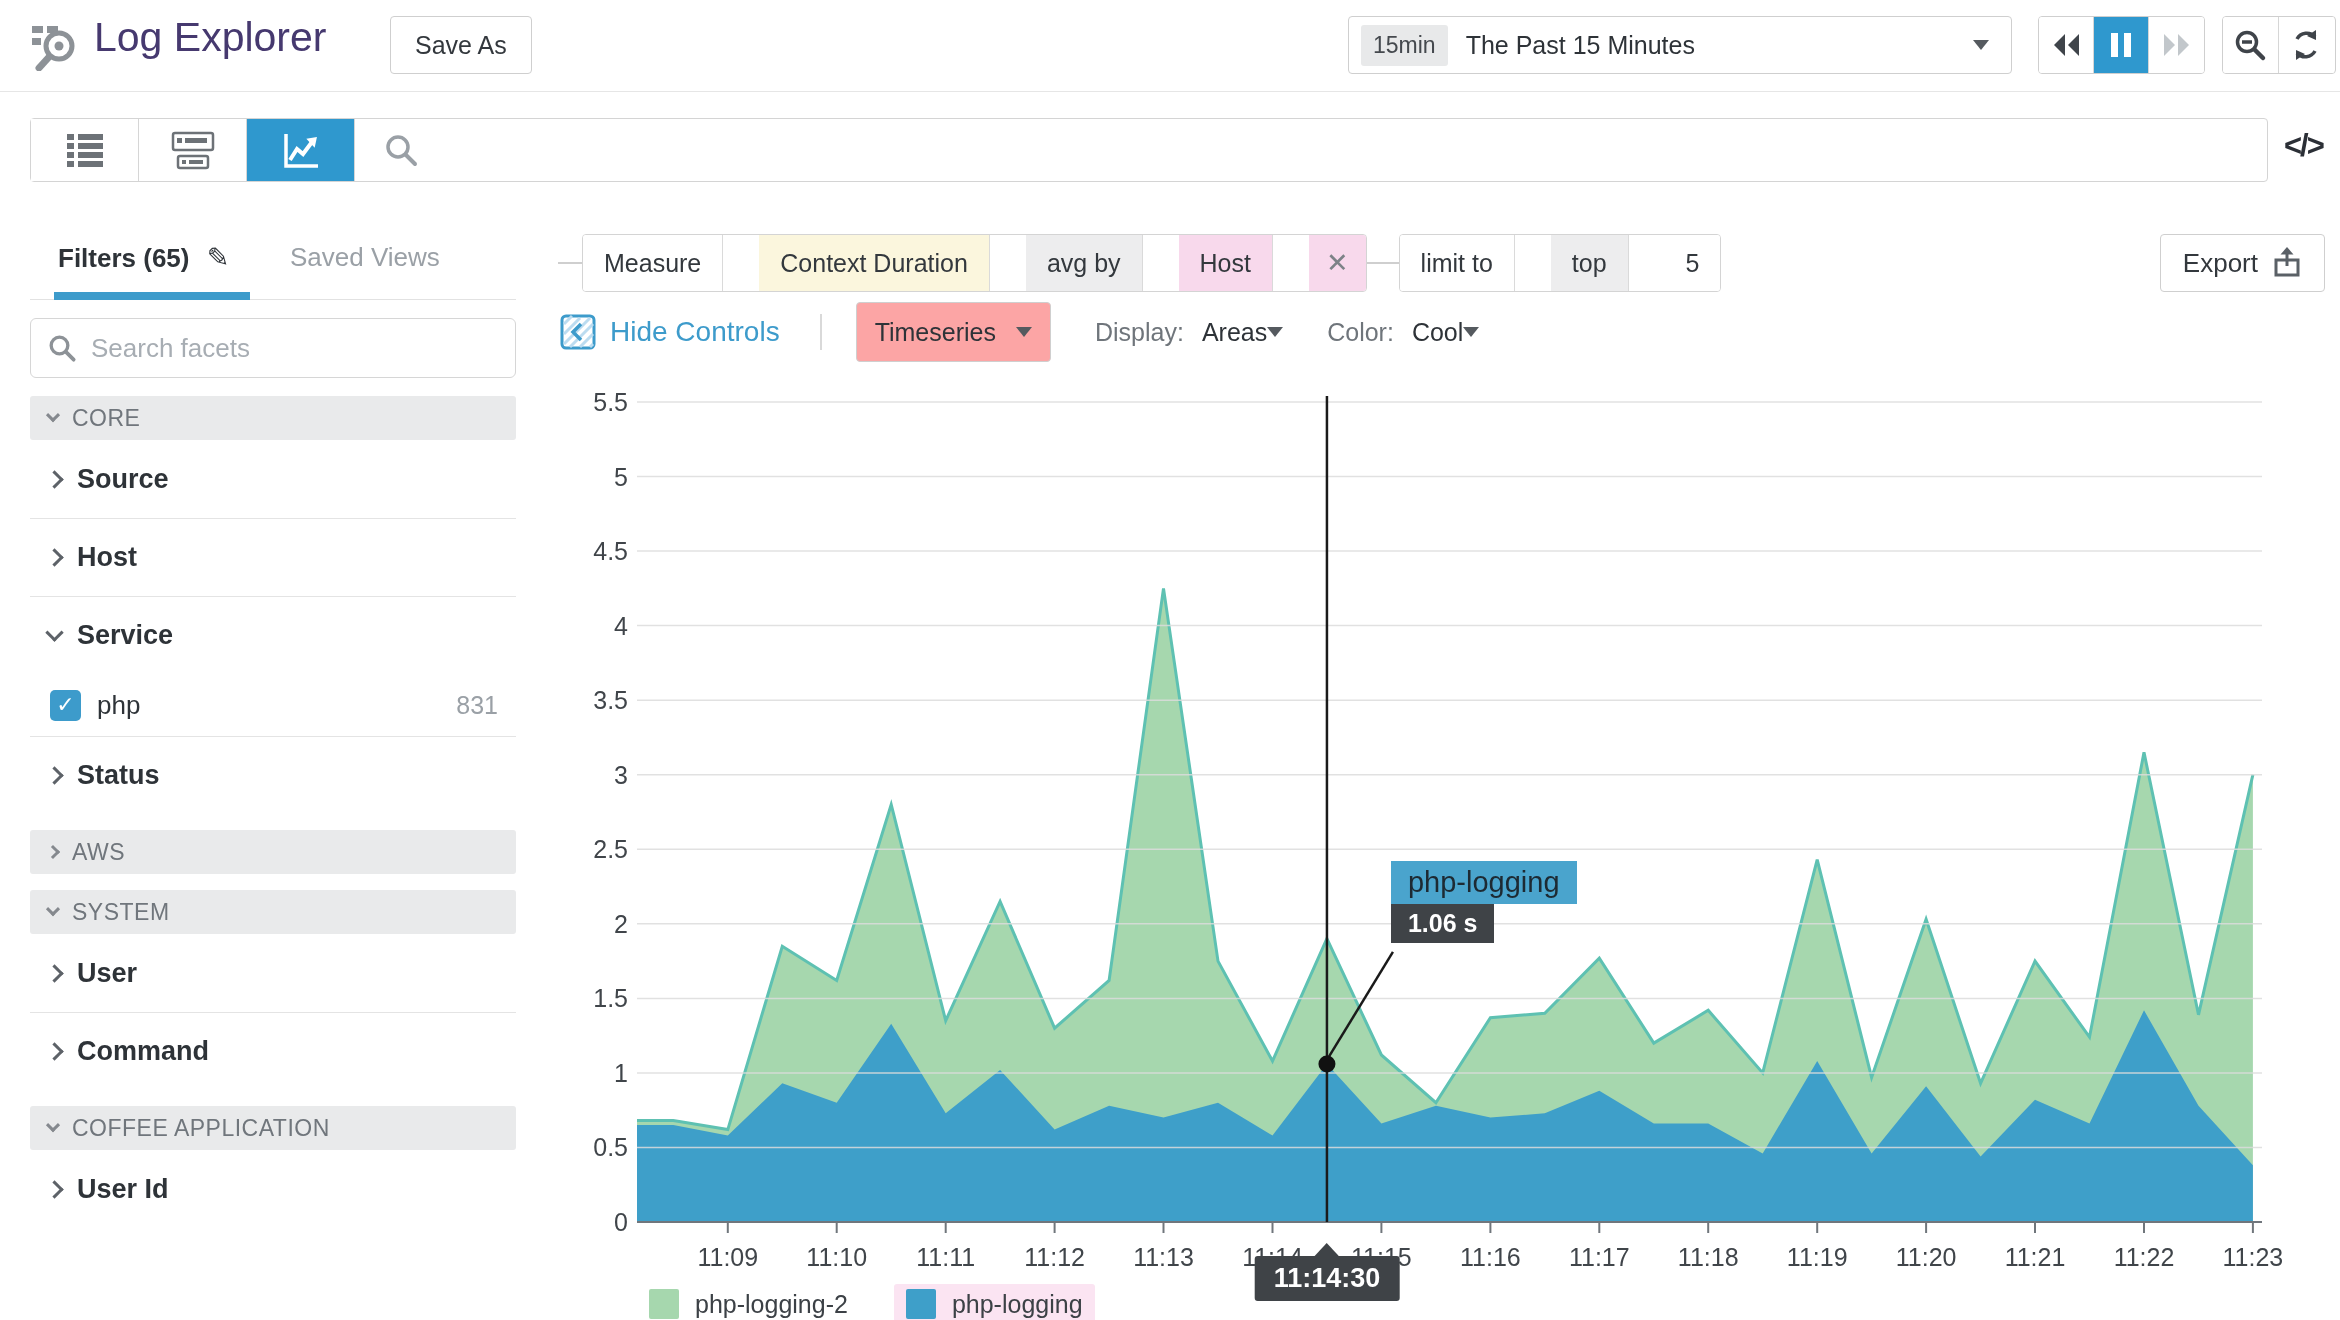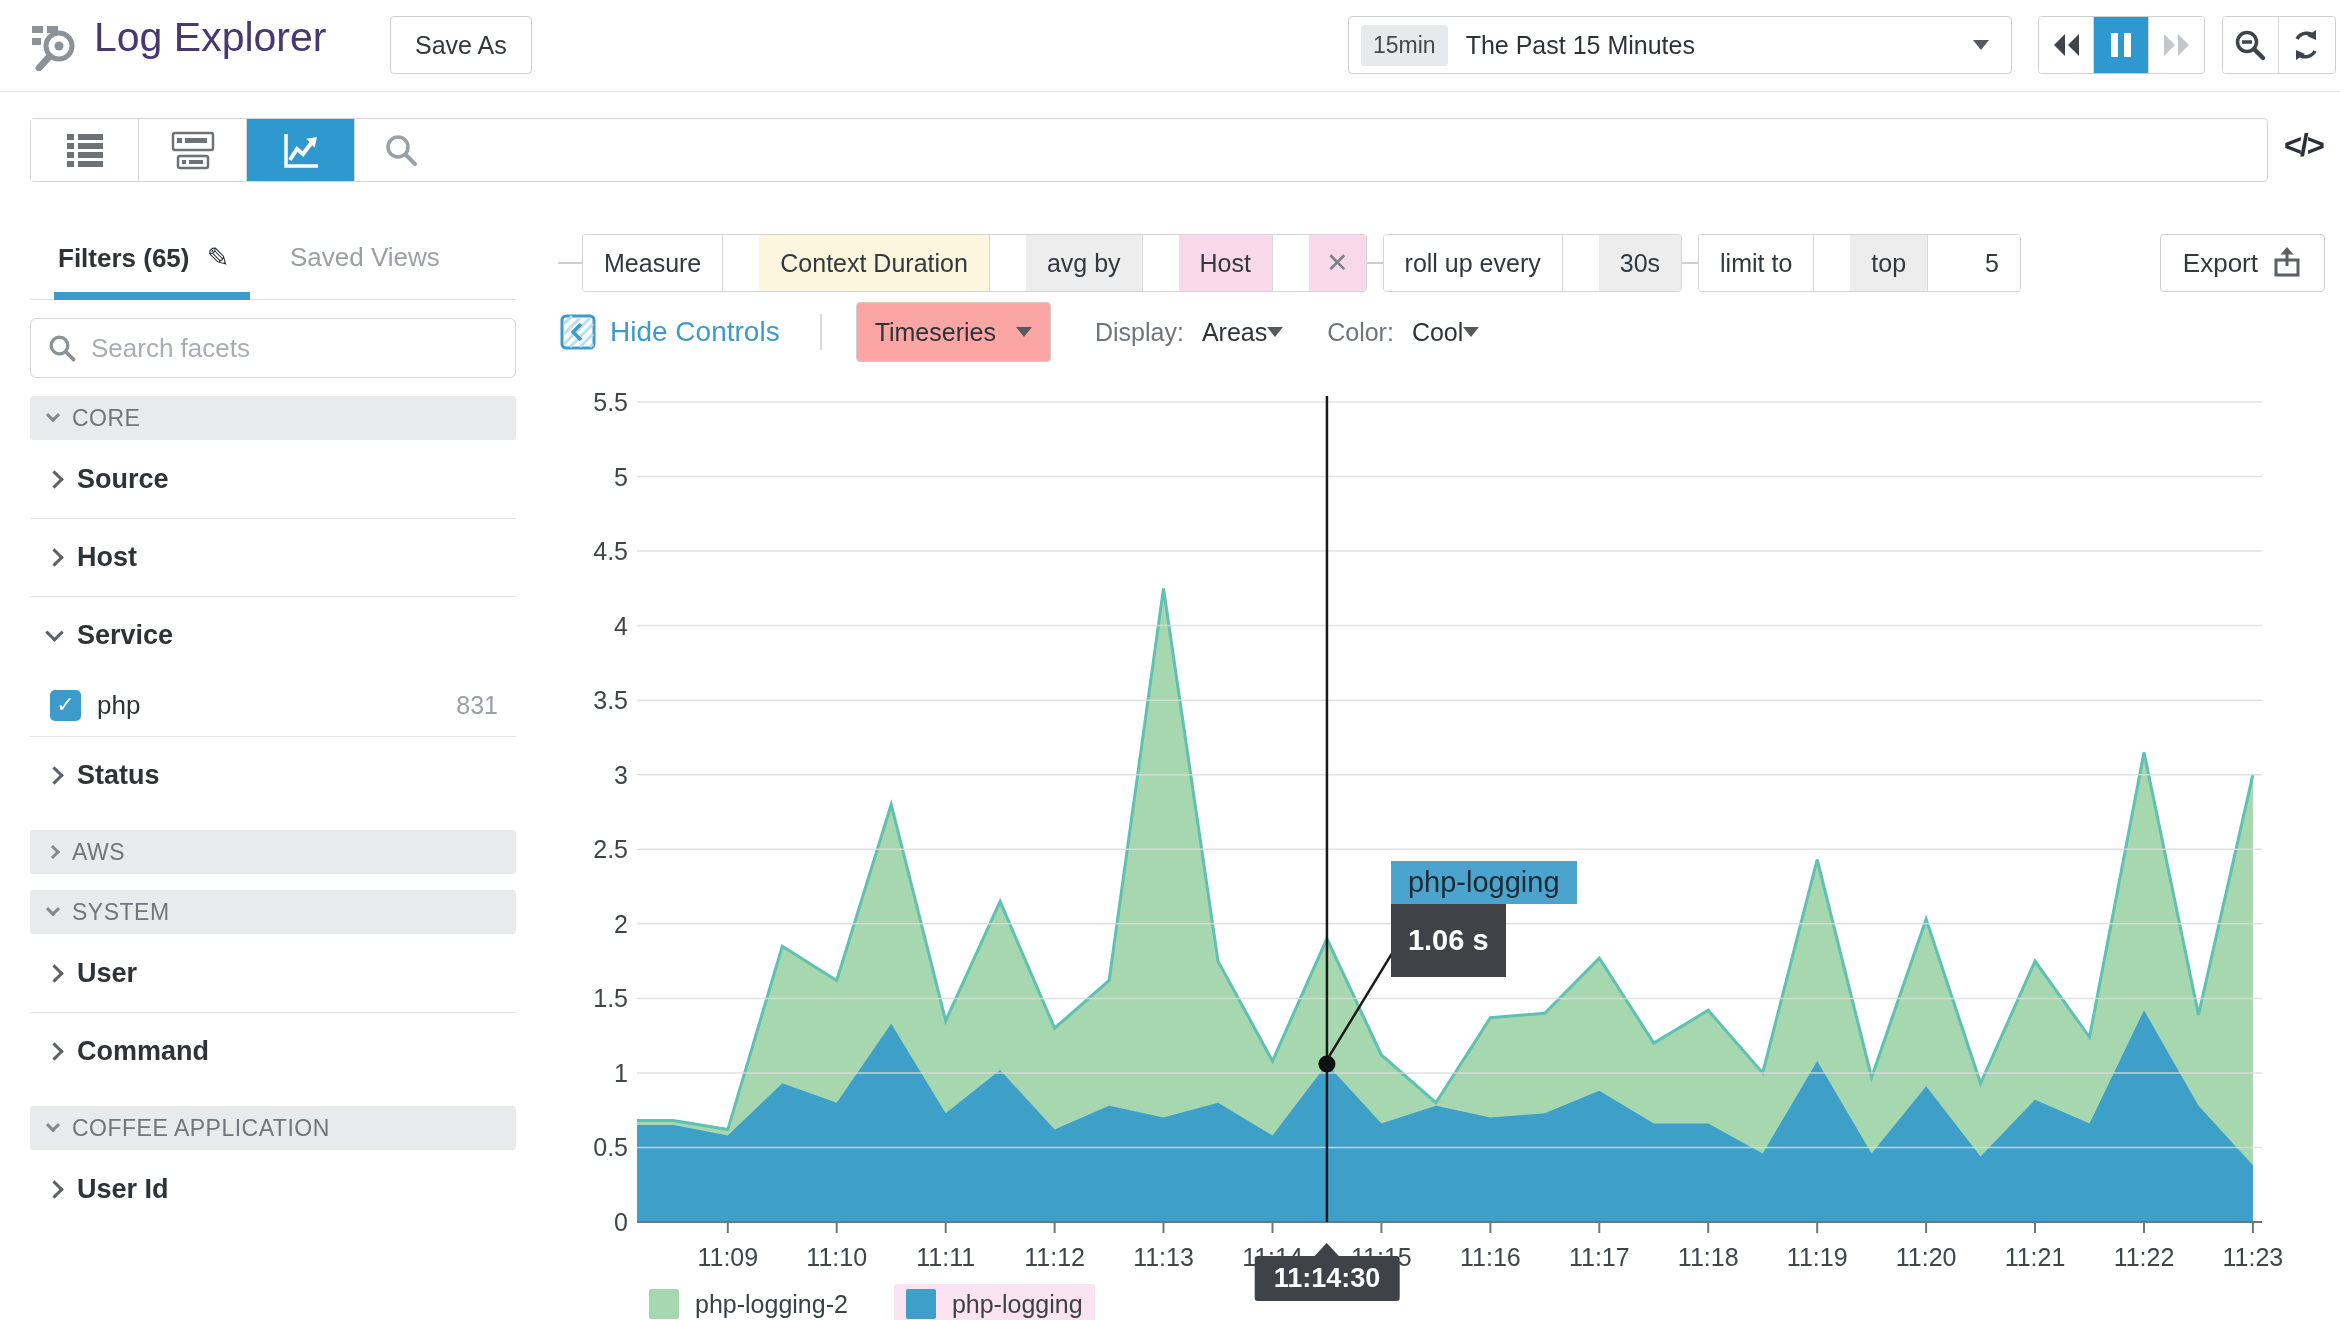--- a/index.html
+++ b/index.html
@@ -93,22 +93,22 @@
   .dd-box { height:60px; border:1px solid #cfcfcf; border-radius:4px; display:flex; align-items:center;
     gap:20px; padding:0 18px; font-size:25px; cursor:pointer; background:#fca5a5; }
   .ctl-label { color:#6f757b; font-size:25px; margin:0 18px 0 44px; }
   .ctl-value { font-size:25px; color:#2e3338; display:flex; align-items:center; gap:0; cursor:pointer; }
 
   
   #chart-svg { position:absolute; left:545px; top:380px; }
   #tooltip { position:absolute; z-index:5; }
   .tt-series { display:inline-block; background:#4aa4cd; color:#1d2a33; font-size:29px;
     padding:5px 17px; }
-  .tt-value { display:block; width:fit-content; background:#3f4347; color:#fff; font-size:29px;
-    font-weight:bold; padding:20px 17px; }
+  .tt-value { display:block; width:fit-content; background:#3f4347; color:#fff; font-size:25px;
+    font-weight:bold; padding:5px 17px; }
   #time-badge { position:absolute; top:1256px; transform:translateX(-50%); background:#3f4347;
     color:#fff; font-size:27px; font-weight:bold; padding:7px 19px; border-radius:3px; z-index:6; }
   #time-badge .tb-tri { position:absolute; top:-13px; left:50%; transform:translateX(-50%);
     width:0; height:0; border-left:13px solid transparent; border-right:13px solid transparent;
     border-bottom:14px solid #3f4347; }
   #legend { position:absolute; left:637px; top:1284px; display:flex; align-items:center; gap:34px; }
   .leg-item { display:flex; align-items:center; gap:16px; padding:5px 12px; border-radius:3px; cursor:pointer; }
   .leg-item.hl { background:#fbe4f2; }
   .leg-swatch { width:30px; height:30px; border-radius:2px; }
   .leg-label { font-size:25px; color:#3c4146; }
@@ -294,24 +294,20 @@
     <div class="qstub"></div>
     <span id="query-groups" style="display:flex;align-items:center;">
         <span class="qgroup">
           <span class="qcell ">Measure</span>
           <span class="qcell c-yellow">Context Duration</span>
           <span class="qcell c-gray">avg by</span>
           <span class="qcell c-pink">Host</span>
           <span class="qcell c-pink qx">✕</span>
         </span>
         <span class="qconn"></span>
-        <span class="qgroup">
-          <span class="qcell ">roll up every</span>
-          <span class="qcell c-gray">30s</span>
-        </span>
         <span class="qconn"></span>
         <span class="qgroup">
           <span class="qcell ">limit to</span>
           <span class="qcell c-gray">top</span>
           <span class="qcell ">5</span>
         </span>
       </span>
     <button class="btn" id="export-btn">
       <span>Export</span>
       <svg width="30" height="32" viewBox="0 0 30 32">

